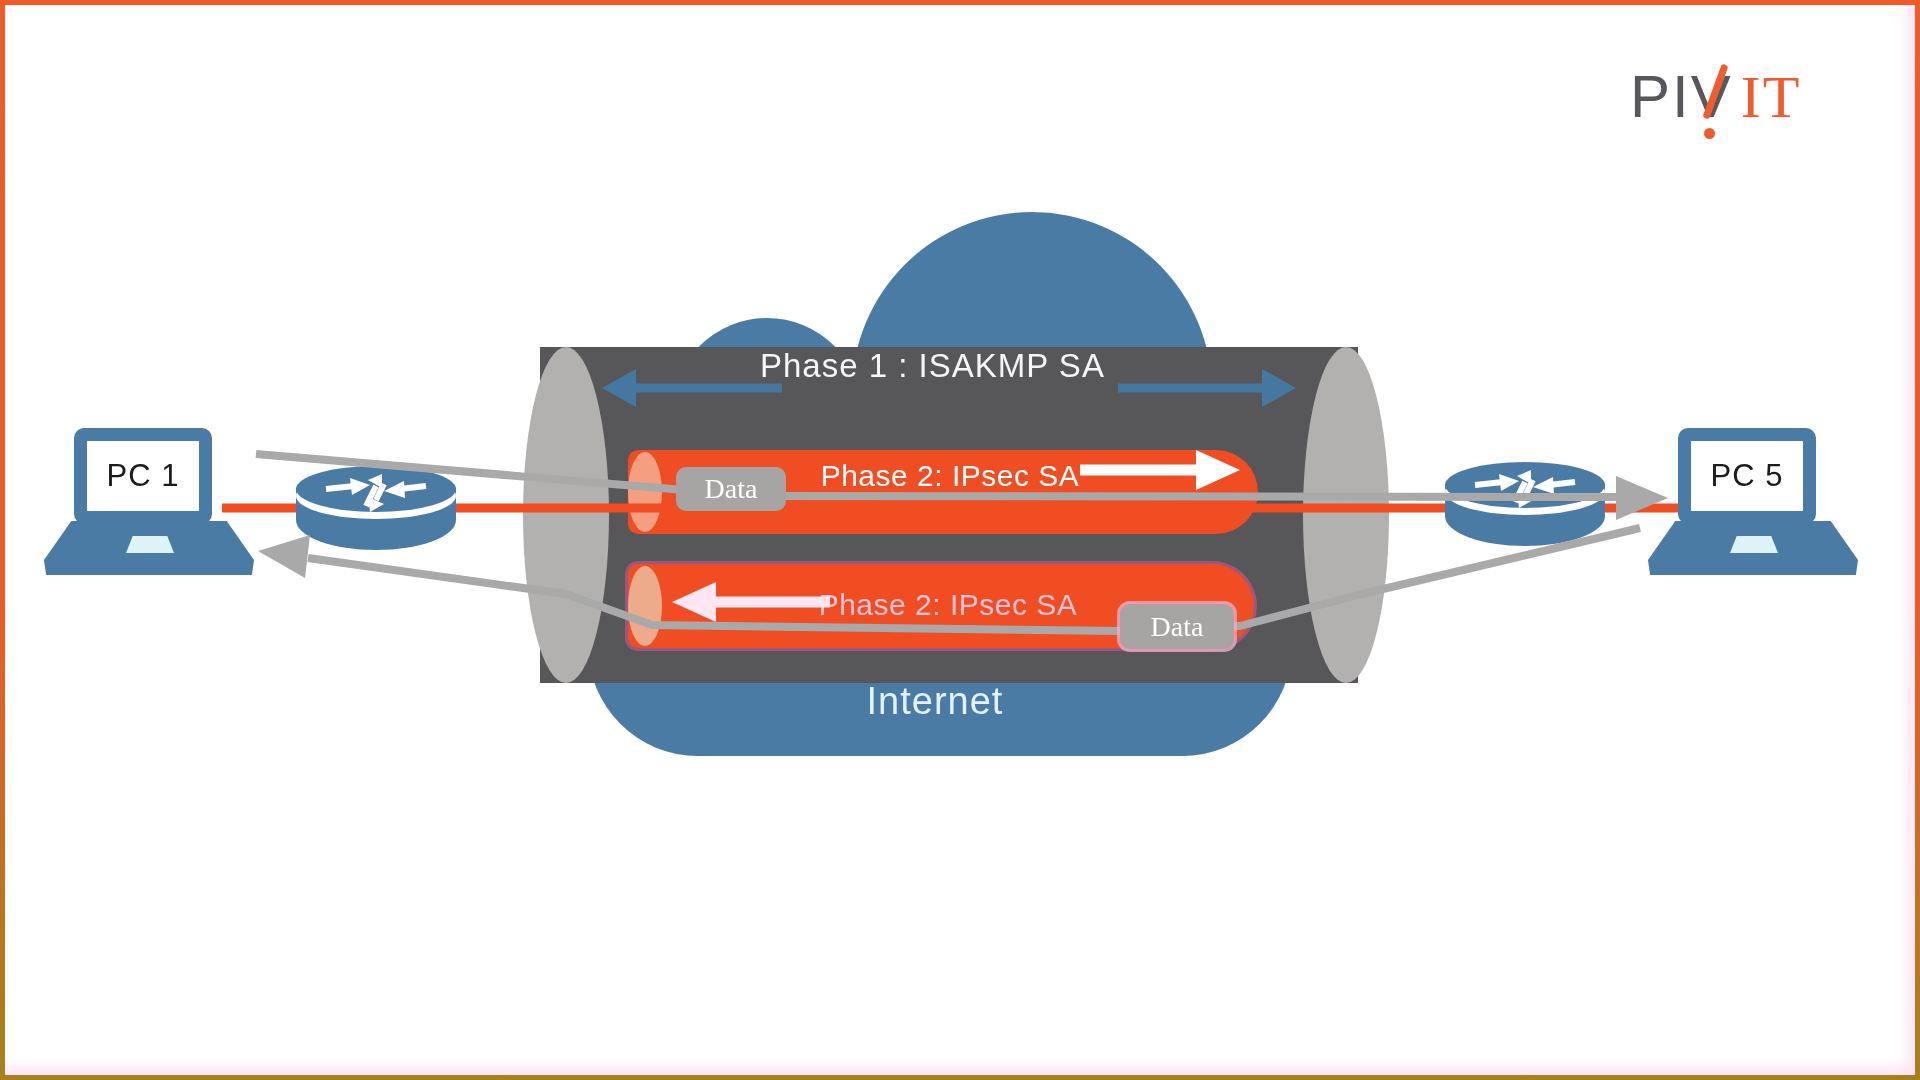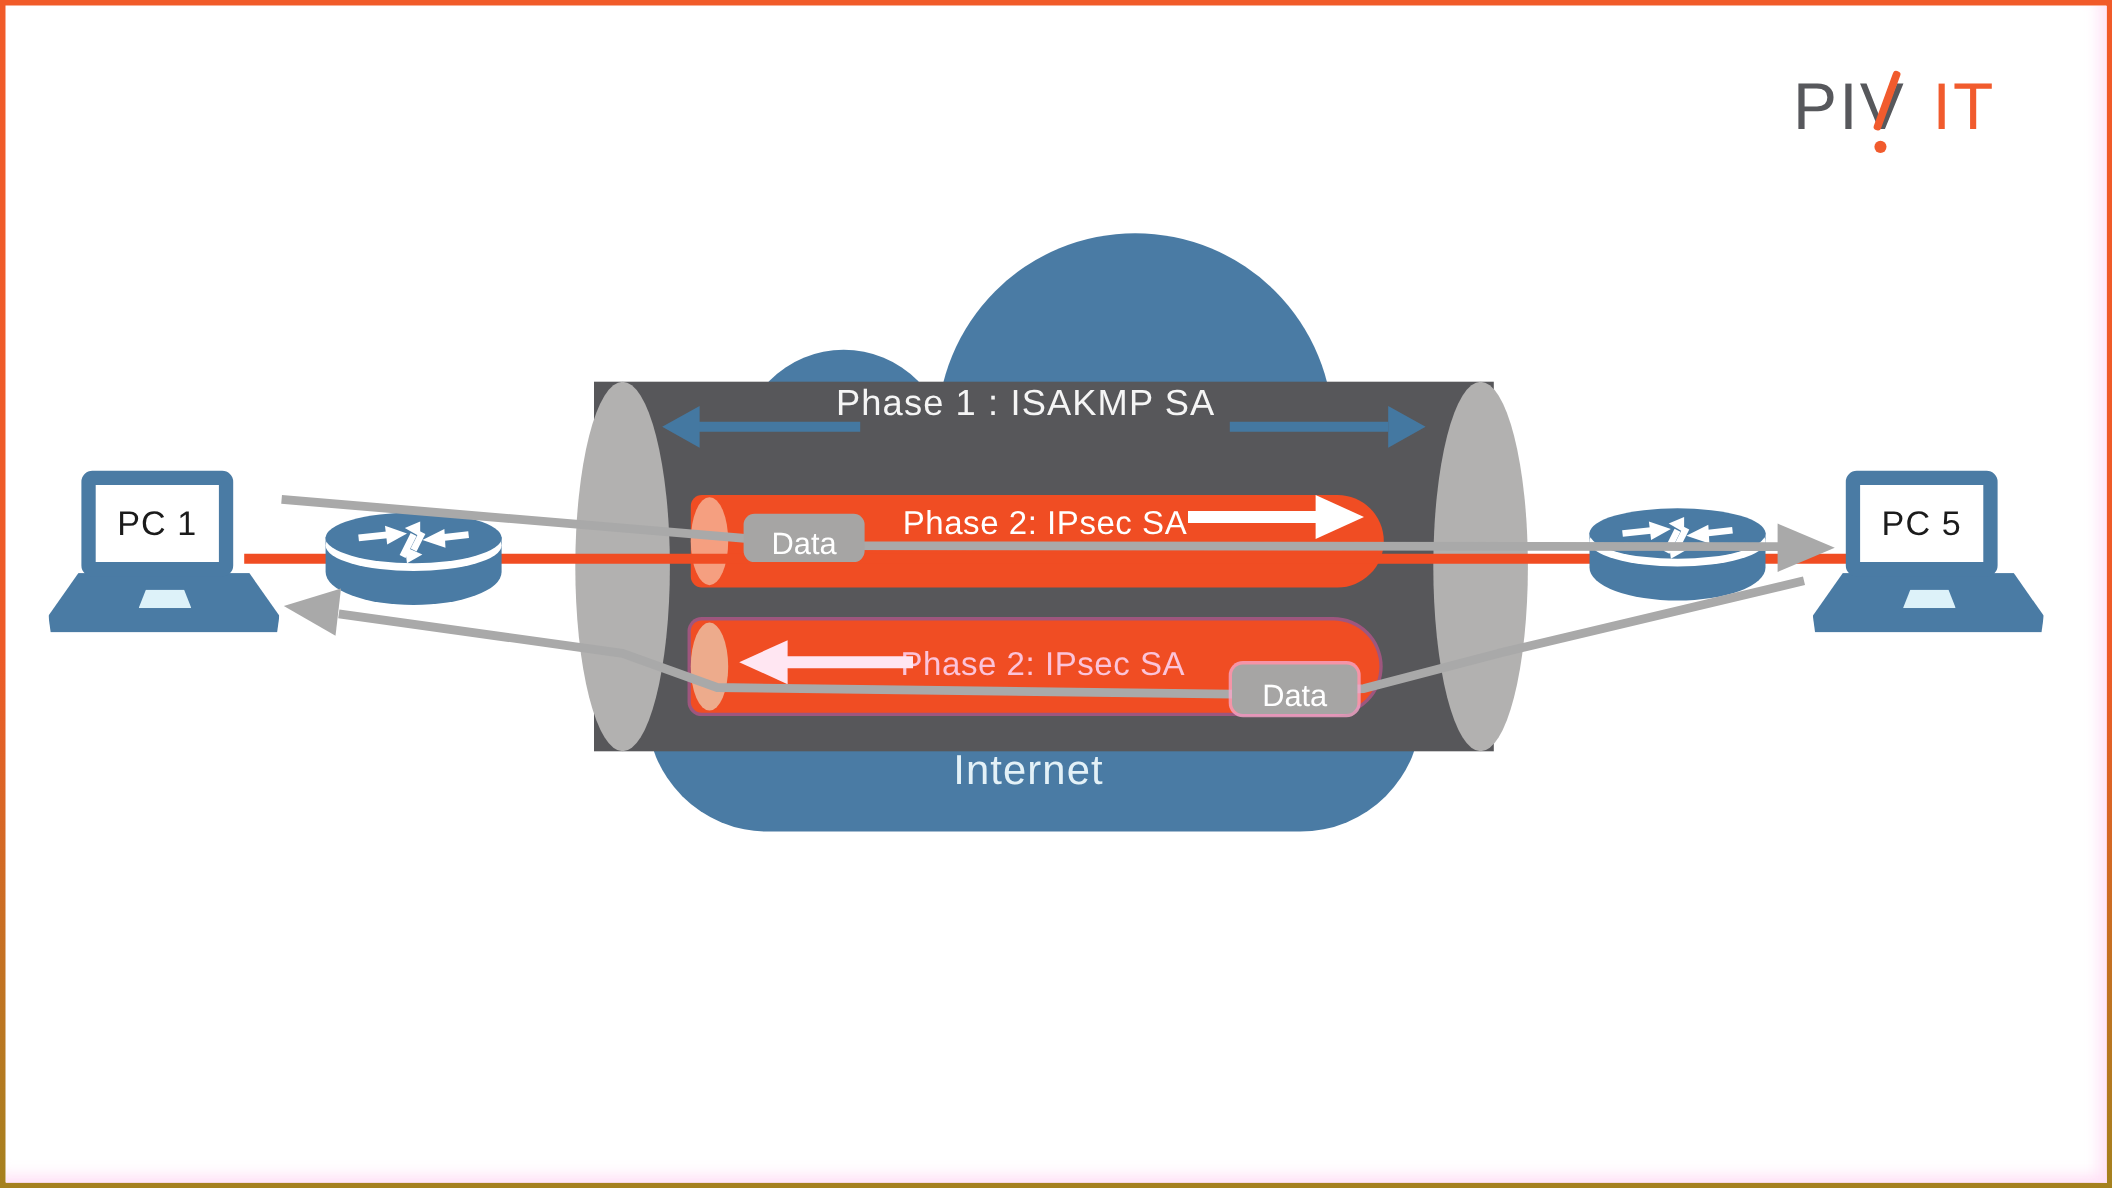--- a/index.html
+++ b/index.html
@@ -12,21 +12,21 @@
     position:absolute;inset:5px;background:#ffffff;
     box-shadow:inset -16px 0 12px -8px rgba(255,224,246,.85),
                inset 0 -16px 12px -8px rgba(255,224,246,.85);
   }
   .content{position:absolute;inset:0;}
   .abs{position:absolute;}
 
   
   .logo{left:1630px;top:62px;z-index:10;font-size:60px;font-weight:500;letter-spacing:2px;white-space:nowrap;}
   .logo .g{color:#57585c;}
-  .logo .o{color:#f15b2d;margin-left:24px;}
+  .logo .o{color:#f15b2d;margin-left:8px;font-family:Liberation Serif, serif;}
   .logo-slash{left:82px;top:1px;width:7px;height:57px;background:#f15b2d;border-radius:3px;transform:rotate(20deg);}
   .logo-dot{left:74px;top:66px;width:11px;height:11px;border-radius:50%;background:#f15b2d;}
 
   
   .cloud-part{background:#4a7ba4;z-index:1;}
   .cloud-bump-small{left:672px;top:318px;width:190px;height:190px;border-radius:50%;}
   .cloud-bump-big{left:852px;top:212px;width:360px;height:360px;border-radius:50%;}
   .cloud-body{left:588px;top:468px;width:704px;height:288px;border-radius:110px;}
   .internet-label{left:785px;top:680px;width:300px;text-align:center;z-index:2;
     color:#e3f1f7;font-size:38px;font-weight:400;letter-spacing:1px;}
@@ -50,21 +50,21 @@
     letter-spacing:.5px;white-space:nowrap;text-indent:14px;}
   .tunnel-top .phase2-label{top:9px;color:#ffffff;}
   .tunnel-bottom .phase2-label{top:24px;color:#fbc3d9;}
 
   
   .svg-under{left:0;top:0;z-index:5;pointer-events:none;}
   .svg-over{left:0;top:0;z-index:7;pointer-events:none;}
 
   
   .data-box{z-index:8;background:#a6a5a4;border-radius:10px;color:#ffffff;
-    font-size:28px;font-weight:500;display:flex;align-items:flex-end;justify-content:center;}
+    font-size:28px;font-weight:500;display:flex;align-items:center;justify-content:center;font-family:Liberation Serif, serif;}
   .data-top{left:676px;top:467px;width:110px;height:44px;}
   .data-bottom{left:1120px;top:604px;width:114px;height:45px;box-shadow:0 0 0 3px rgba(246,166,200,.8);}
 
   
   .router{width:160px;height:86px;z-index:6;}
   .router .r-top{position:absolute;left:0;top:0;width:160px;height:46px;border-radius:50%;background:#4a7ba4;z-index:3;}
   .router .r-rim{position:absolute;left:0;top:7px;width:160px;height:46px;border-radius:50%;background:#ffffff;z-index:2;}
   .router .r-body{position:absolute;left:0;top:22px;width:160px;height:62px;background:#4a7ba4;
     border-radius:0 0 80px 80px / 0 0 30px 30px;z-index:1;}
   .router svg{position:absolute;left:0;top:0;z-index:4;}

